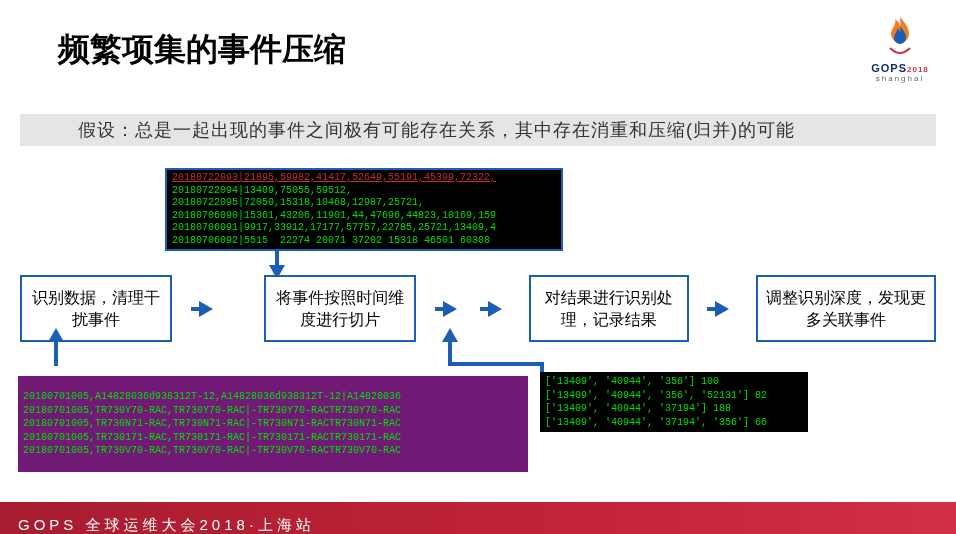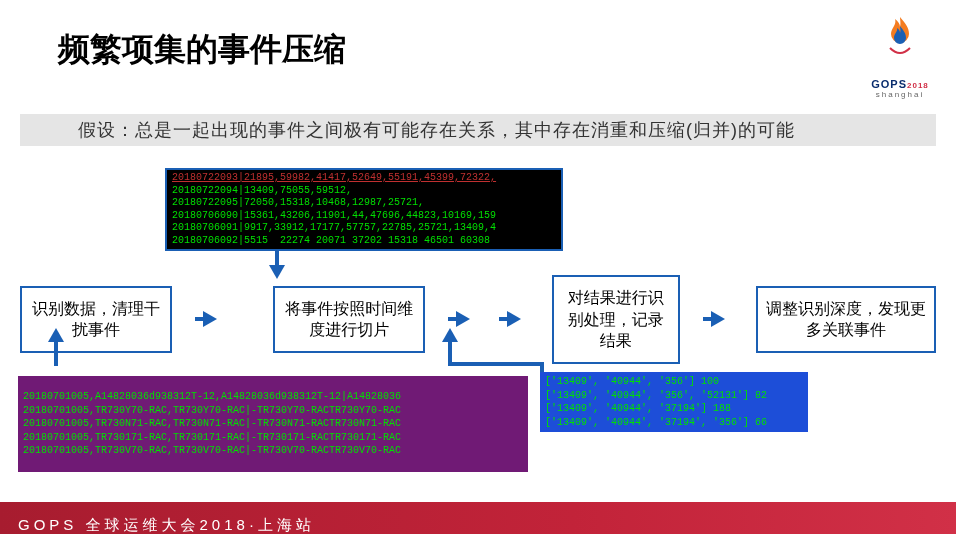--- a/index.html
+++ b/index.html
@@ -24,21 +24,21 @@
     top: 14px;
     right: 26px;
     width: 60px;
     text-align: center;
   }
   .logo svg { display: block; margin: 0 auto; }
   .logo-text {
     font-size: 11px;
     color: #0a2d6e;
     letter-spacing: 1px;
-    margin-top: 20px;
+    margin-top: 4px;
     font-weight: 600;
   }
   .logo-sub {
     font-size: 8px;
     color: #666;
     letter-spacing: 2px;
   }
   .hypothesis {
     position: absolute;
     top: 114px;
@@ -85,21 +85,21 @@
     padding: 10px 8px;
     min-height: 58px;
     display: flex;
     align-items: center;
     justify-content: center;
     line-height: 1.35;
   }
   .b1 { width: 152px; }
   .b2 { width: 152px; margin-left: 25px; }
   .b3 { width: 128px; }
-  .b4 { width: 128px; }
+  .b4 { width: 160px; }
   .b5 { width: 180px; }
   .arrow {
     flex: 0 0 auto;
     width: 0; height: 0;
     border-top: 8px solid transparent;
     border-bottom: 8px solid transparent;
     border-left: 14px solid #1a5fb4;
     margin: 0 5px;
     position: relative;
   }
@@ -143,21 +143,21 @@
     padding: 14px 5px;
     line-height: 1.35;
     white-space: pre;
     overflow: hidden;
   }
   .term3 {
     position: absolute;
     top: 372px;
     left: 540px;
     width: 268px;
-    background: #1d4ed8;
+    background: #000000;
     font-family: "Courier New", monospace;
     font-size: 10px;
     color: #00e000;
     padding: 3px 5px;
     line-height: 1.35;
     white-space: pre;
     overflow: hidden;
   }
   .footer {
     position: absolute;

